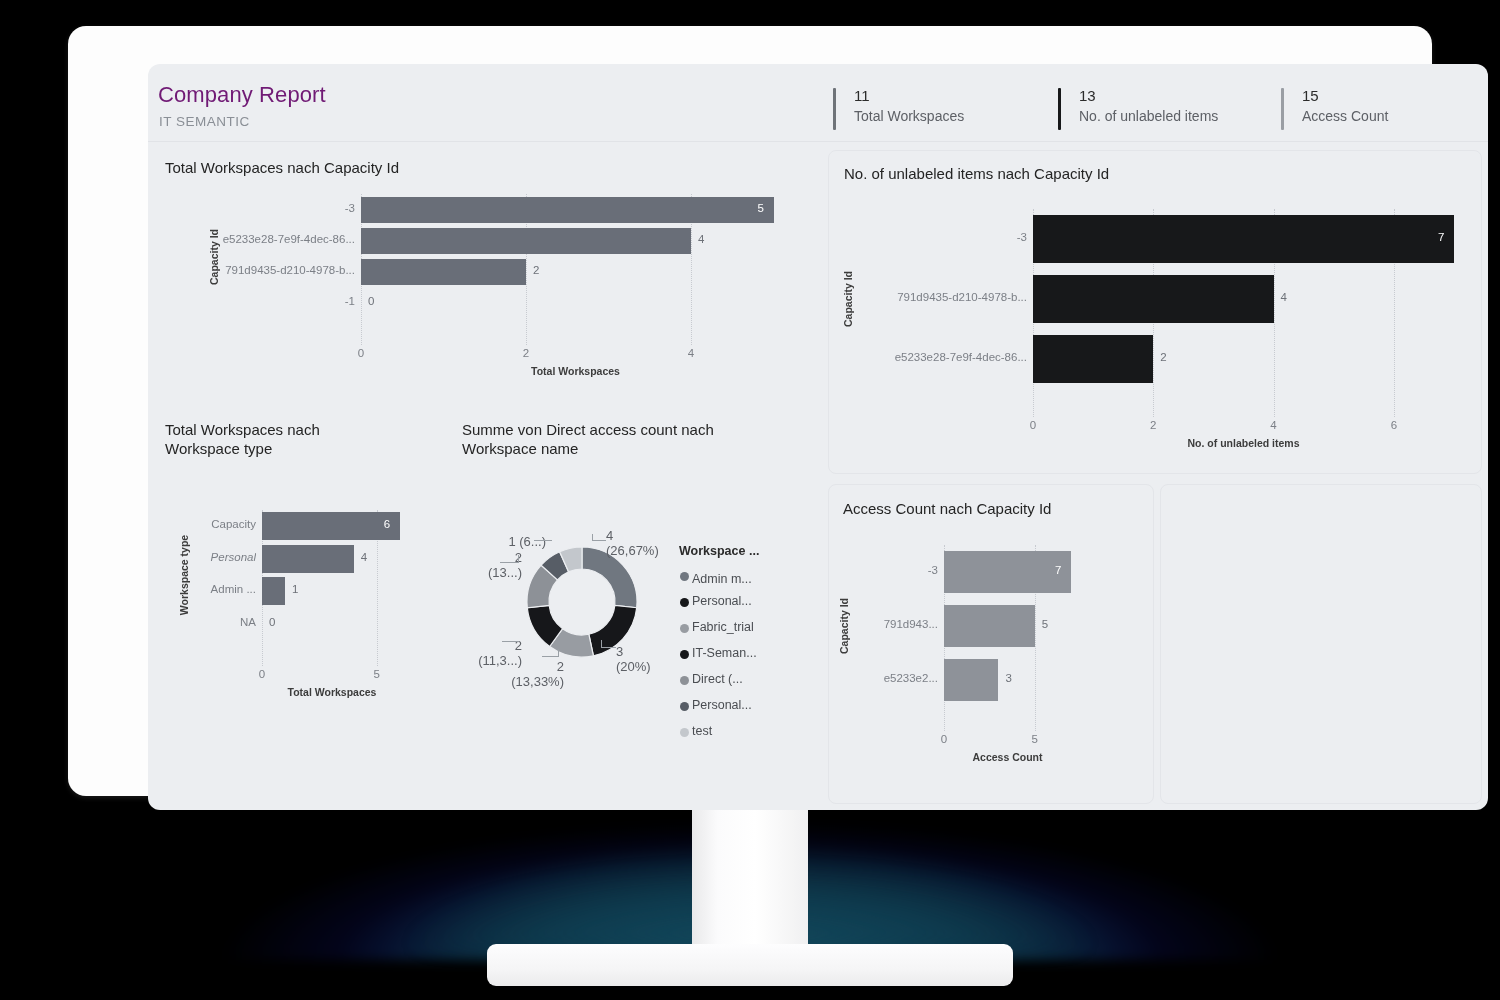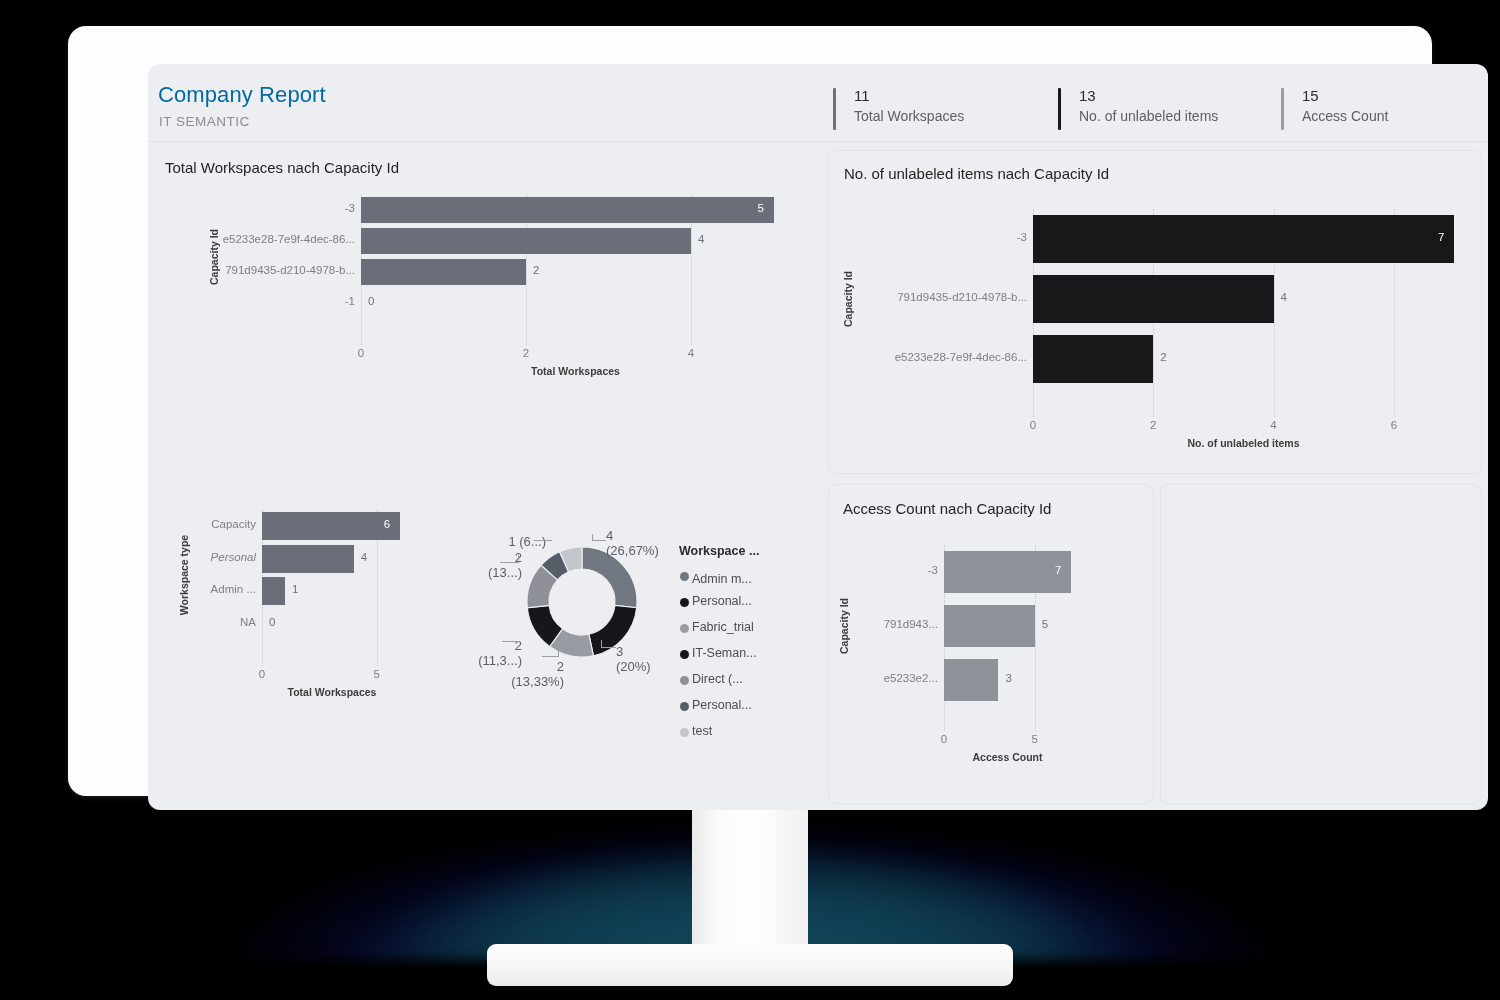--- a/index.html
+++ b/index.html
@@ -47,21 +47,21 @@
 
   
   .canvas{
     position:absolute; left:80px; top:38px; width:1340px; height:746px;
     background:#eceef1; border-radius:12px; overflow:hidden;
   }
 
   
   .hdr{ position:absolute; left:0; top:0; width:100%; height:78px;
         border-bottom:1px solid #e1e3e7; }
-  .hdr-title{ position:absolute; left:10px; top:18px; font-size:22px; color:#0369a1; font-weight:400; letter-spacing:.1px;}
+  .hdr-title{ position:absolute; left:10px; top:18px; font-size:22px; color:#701a75; font-weight:400; letter-spacing:.1px;}
   .hdr-sub{ position:absolute; left:11px; top:50px; font-size:13.5px; color:#8a8f96; letter-spacing:.5px;}
 
   .kpi{ position:absolute; top:22px; height:48px; padding-left:21px; }
   .kpi .bar{ position:absolute; left:0; top:2px; width:3px; height:42px; border-radius:1px; }
   .kpi .val{ font-size:15px; color:#2b2b2b; line-height:19px; }
   .kpi .cap{ font-size:14px; color:#5d6066; line-height:20px; margin-top:1px; }
   #kpi0{ left:685px; } #kpi1{ left:910px; } #kpi2{ left:1133px; }
 
   
   .panel{ position:absolute; background:#eceef1; }
@@ -167,20 +167,21 @@
             <div class="tick" style="left: -14px; top: 210px; width: 28px;">0</div>
             <div class="tick" style="left: 106.286px; top: 210px; width: 28px;">2</div>
             <div class="tick" style="left: 226.571px; top: 210px; width: 28px;">4</div>
             <div class="tick" style="left: 346.857px; top: 210px; width: 28px;">6</div>
             <div class="axis-title" style="left: 0px; top: 228px; width: 421px; text-align: center;">No. of unlabeled items</div>
             <div class="axis-title vert" style="left: -191px; top: 90px; transform: rotate(-90deg) translateX(-50%);">Capacity Id</div>
           </div>
       </div>
 
       <div class="panel" id="p-tw-type" style="left:6px; top:348px; width:300px; height:300px;">
+        <div class="ptitle" style="left:11px; top:8px; width:220px;">Total Workspaces nach Workspace type</div>
         <div class="plot" id="plot2" style="position: absolute; left: 108px; top: 98px; width: 140px; height: 130px;">
             <div class="gl" style="left: 0px; top: 0px; height: 156px;"></div>
             <div class="gl" style="left: 114.754px; top: 0px; height: 156px;"></div>
             <div class="bar-r" style="left: 0px; top: 2.25px; width: 137.705px; height: 28px; background: rgb(105, 110, 120);"></div>
             <div class="bval inside" style="top: 8.25px; left: 121.705px;">6</div>
             <div class="cat" style="left: -74px; top: 8.25px; width: 68px;">Capacity</div>
             <div class="bar-r" style="left: 0px; top: 34.75px; width: 91.8033px; height: 28px; background: rgb(105, 110, 120);"></div>
             <div class="bval outside" style="top: 40.75px; left: 98.8033px;">4</div>
             <div class="cat" style="left: -74px; top: 40.75px; width: 68px; font-style: italic;">Personal</div>
             <div class="bar-r" style="left: 0px; top: 67.25px; width: 22.9508px; height: 28px; background: rgb(105, 110, 120);"></div>
@@ -189,20 +190,21 @@
             <div class="bval outside" style="top: 105.75px; left: 7px;">0</div>
             <div class="cat" style="left: -74px; top: 105.75px; width: 68px;">NA</div>
             <div class="tick" style="left: -14px; top: 158px; width: 28px;">0</div>
             <div class="tick" style="left: 100.754px; top: 158px; width: 28px;">5</div>
             <div class="axis-title" style="left: 0px; top: 176px; width: 140px; text-align: center;">Total Workspaces</div>
             <div class="axis-title vert" style="left: -84px; top: 65px; transform: rotate(-90deg) translateX(-50%);">Workspace type</div>
           </div>
       </div>
 
       <div class="panel" id="p-donut" style="left:306px; top:348px; width:370px; height:300px;">
+        <div class="ptitle" style="left:8px; top:8px; width:320px;">Summe von Direct access count nach Workspace name</div>
         <div class="plot" id="plot3" style="position: absolute; left: 0px; top: 0px; width: 370px; height: 300px;">
             <svg width="260" height="200" viewBox="0 0 260 200" style="position: absolute; left: 0px; top: 90px;">
               <path d="M 128 45 A 55 55 0 0 1 182.69870424525504 105.74906547972094 L 160.819222547153 103.44943928783256 A 33 33 0 0 0 128 67 Z" fill="#707780" stroke="#eceef1" stroke-width="1.2"></path>
               <path d="M 182.69870424525504 105.74906547972094 A 55 55 0 0 1 139.43514299497676 153.7981180403593 L 134.86108579698606 132.27887082421557 A 33 33 0 0 0 160.819222547153 103.44943928783256 Z" fill="#16171a" stroke="#eceef1" stroke-width="1.2"></path>
               <path d="M 139.43514299497676 153.7981180403593 A 55 55 0 0 1 95.67181112391398 144.4959346906221 L 108.60308667434839 126.69756081437326 A 33 33 0 0 0 134.86108579698606 132.27887082421557 Z" fill="#989ca2" stroke="#eceef1" stroke-width="1.2"></path>
               <path d="M 95.67181112391398 144.4959346906221 A 55 55 0 0 1 73.30129575474497 105.74906547972095 L 95.18077745284698 103.44943928783258 A 33 33 0 0 0 108.60308667434839 126.69756081437326 Z" fill="#16171a" stroke="#eceef1" stroke-width="1.2"></path>
               <path d="M 73.30129575474497 105.74906547972095 A 55 55 0 0 1 87.12703459874331 63.197816650262794 L 103.47622075924599 77.91868999015767 A 33 33 0 0 0 95.18077745284698 103.44943928783258 Z" fill="#8d9197" stroke="#eceef1" stroke-width="1.2"></path>
               <path d="M 87.12703459874331 63.197816650262794 A 55 55 0 0 1 105.629484630831 49.754999829656946 L 114.57769077849859 69.85299989779416 A 33 33 0 0 0 103.47622075924599 77.91868999015767 Z" fill="#575d66" stroke="#eceef1" stroke-width="1.2"></path>
               <path d="M 105.629484630831 49.754999829656946 A 55 55 0 0 1 127.99999999999999 45 L 128 67 A 33 33 0 0 0 114.57769077849859 69.85299989779416 Z" fill="#c3c7cc" stroke="#eceef1" stroke-width="1.2"></path>
             </svg>

